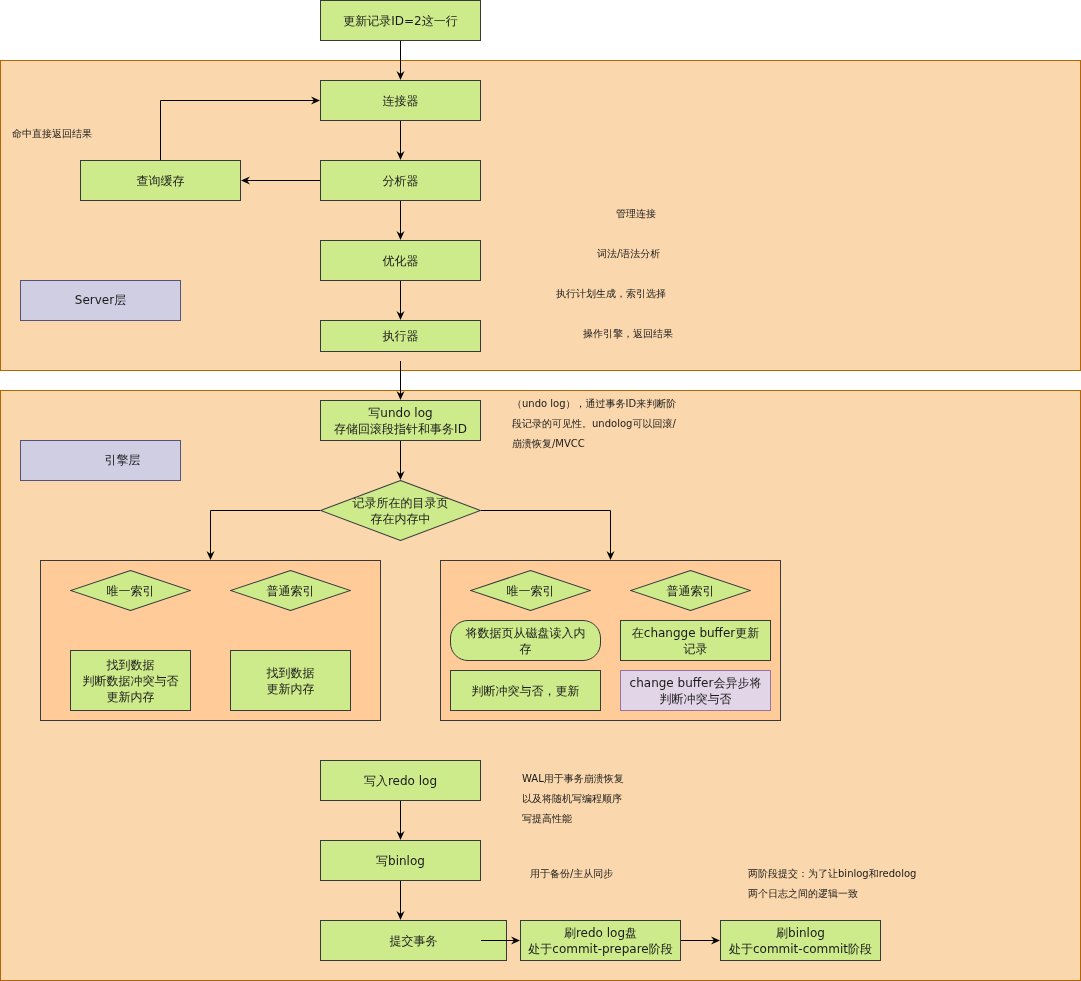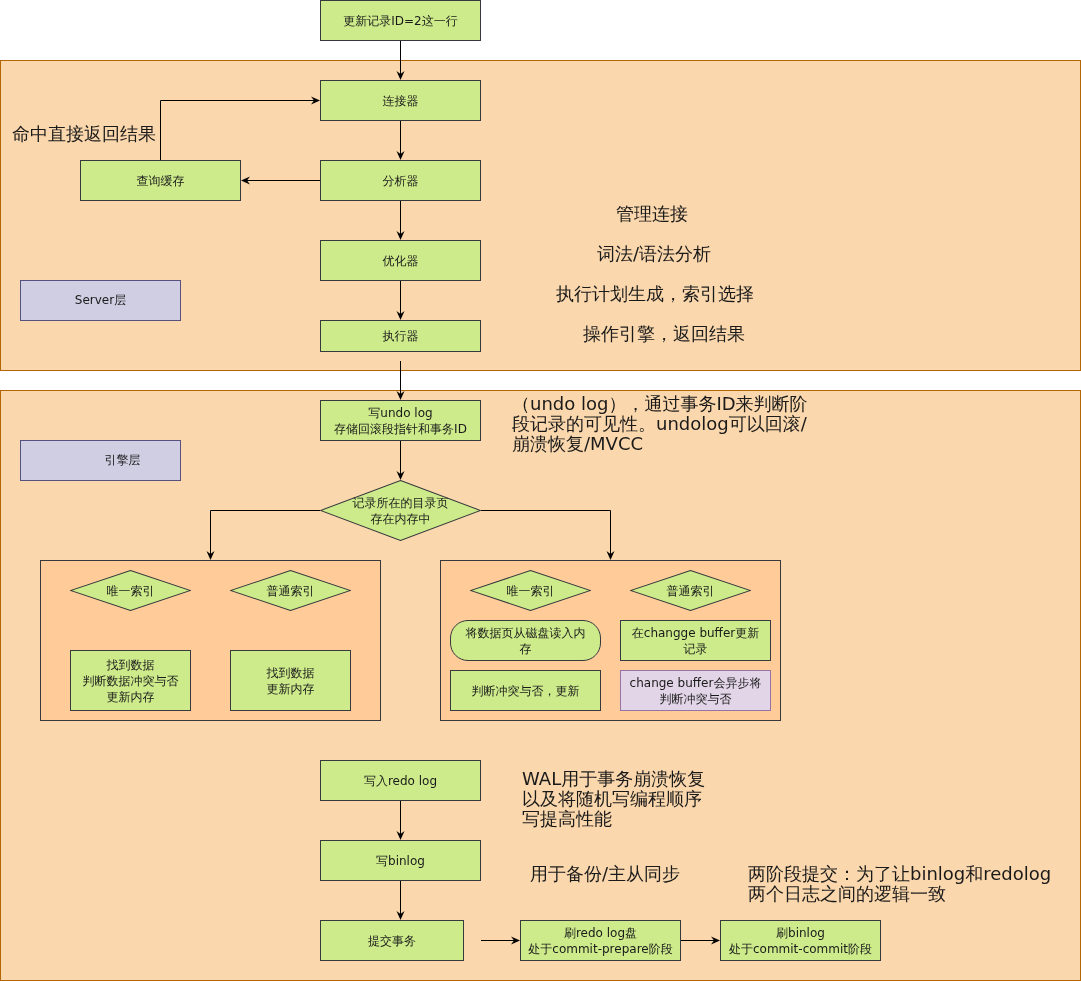--- a/index.html
+++ b/index.html
@@ -12,21 +12,21 @@
          justify-content: center; text-align: center; font-size: 12px; line-height: 16px;
          padding: 0 2px; }
   .label-box { background: #d0cee2; border: 1px solid #56517e; display: flex; align-items: center;
                justify-content: center; font-size: 12px; }
   .purple-box { background: #e1d5e7; border: 1px solid #9673a6; display: flex; align-items: center;
                justify-content: center; text-align: center; font-size: 12px; line-height: 16px; }
   .diamond { display: flex; align-items: center; justify-content: center; text-align: center;
              font-size: 12px; line-height: 16px; }
   .diamond svg { position: absolute; left: 0; top: 0; width: 100%; height: 100%; }
   .diamond span { position: relative; }
-  .note { font-size: 18px; line-height: 20px; color: #1a1a1a; }
+  .note { font-size: 10px; line-height: 20px; color: #1a1a1a; }
   #arrows { position: absolute; left: 0; top: 0; pointer-events: none; }
 </style>
 </head>
 <body>
 
 <div class="abs layer" style="left:0;top:60px;width:1081px;height:311px;"></div>
 <div class="abs layer" style="left:0;top:390px;width:1081px;height:591px;"></div>
 
 <div class="abs inner" style="left:40px;top:560px;width:341px;height:161px;"></div>
 <div class="abs inner" style="left:440px;top:560px;width:341px;height:161px;"></div>
@@ -144,21 +144,21 @@
   <div>写提高性能</div>
 </div>
 <div class="abs box" style="left:320px;top:840px;width:161px;height:41px;">
   <span>写binlog</span>
 </div>
 <div class="abs note" style="left:530px;top:864px;">用于备份/主从同步</div>
 <div class="abs note" style="left:748px;top:864px;">
   <div>两阶段提交：为了让binlog和redolog</div>
   <div>两个日志之间的逻辑一致</div>
 </div>
-<div class="abs box" style="left:320px;top:920px;width:144px;height:41px;">
+<div class="abs box" style="left:320px;top:920px;width:187px;height:41px;">
   <span>提交事务</span>
 </div>
 <div class="abs box" style="left:520px;top:920px;width:161px;height:41px;flex-direction:column;">
   <span>刷redo log盘</span>
   <span>处于commit-prepare阶段</span>
 </div>
 <div class="abs box" style="left:720px;top:920px;width:161px;height:41px;flex-direction:column;">
   <span>刷binlog</span>
   <span>处于commit-commit阶段</span>
 </div>

